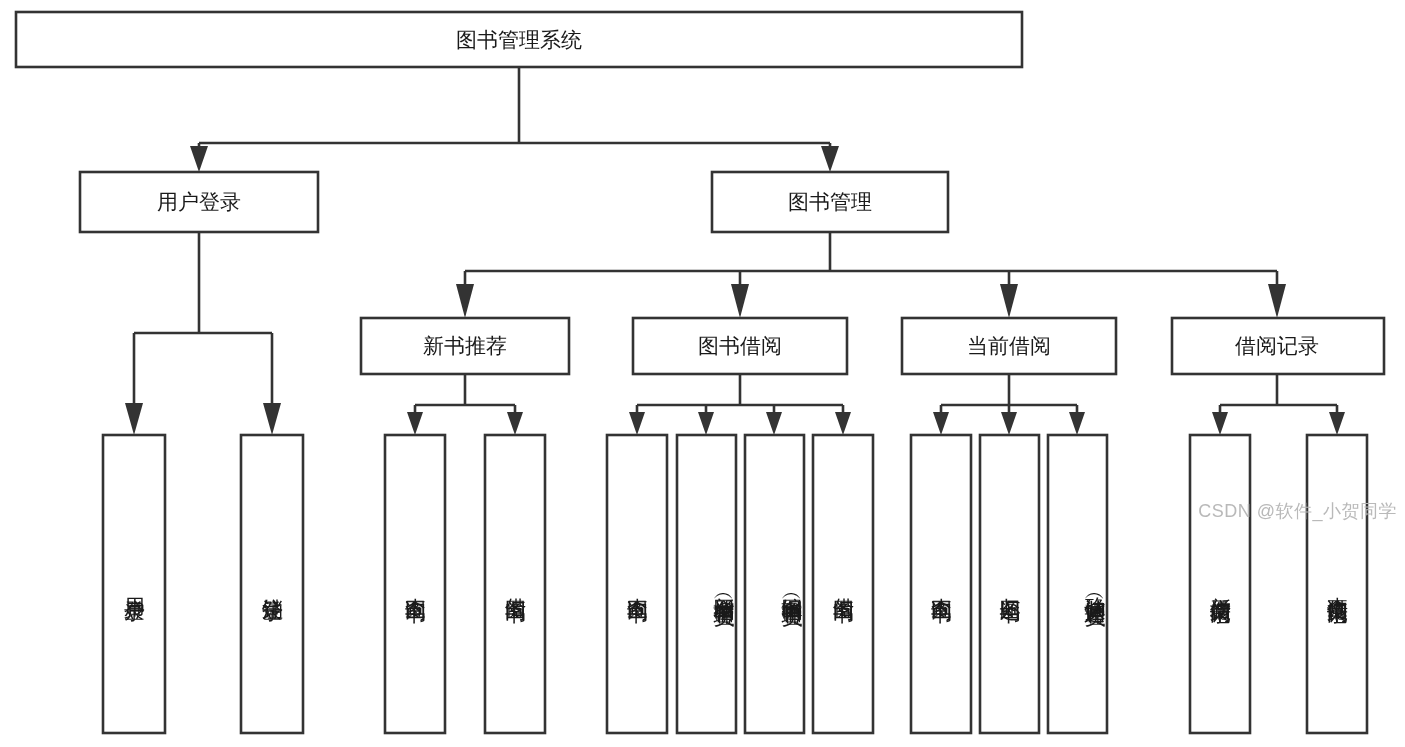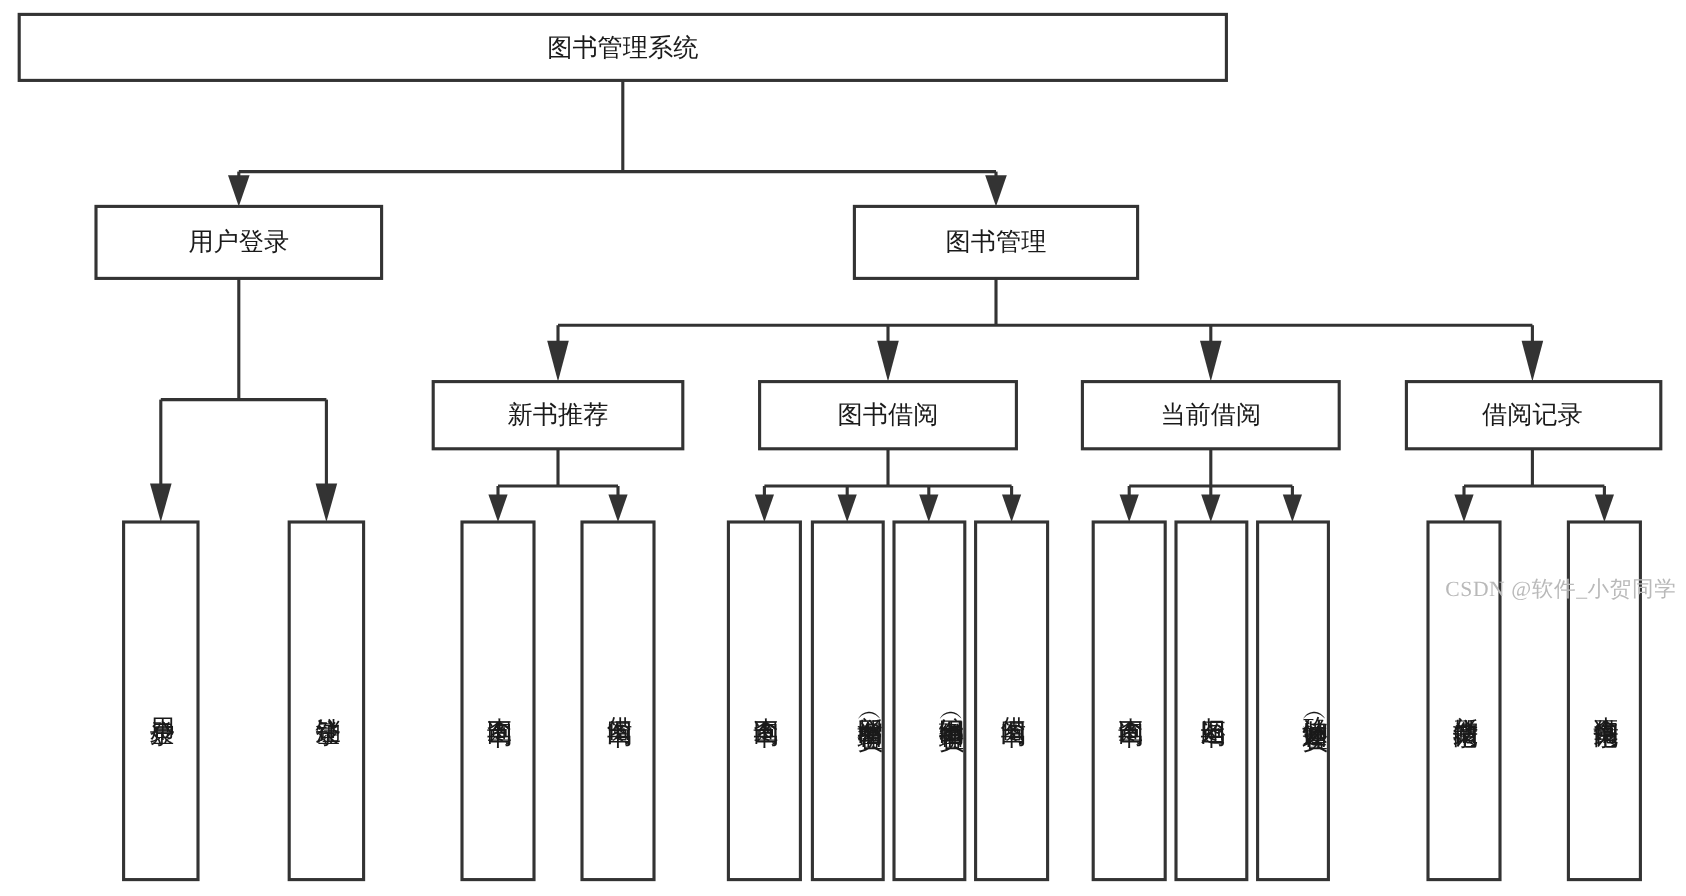--- a/index.html
+++ b/index.html
@@ -61,22 +61,22 @@
     white-space: nowrap;
     text-align: center;
     display: flex;
     align-items: center;
     justify-content: center;
     pointer-events: none;
   }
   .watermark {
     position: absolute;
     right: 8px;
-    bottom: 20px;
-    font-family: Liberation Serif, serif;
+    bottom: 0;
+    font-family: Liberation Sans, sans-serif;
     font-size: 18px;
     color: #b9b9b9;
     white-space: nowrap;
     letter-spacing: 0.5px;
   }
 </style>
 </head>
 <body>
 
 <div id="diagram-root">

